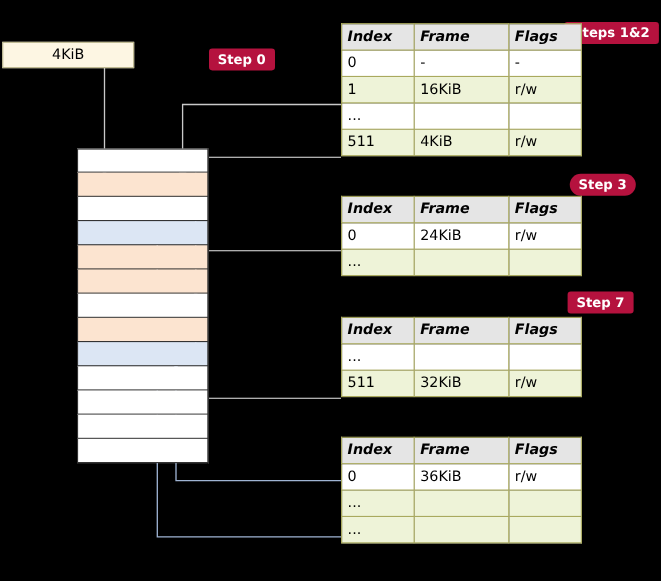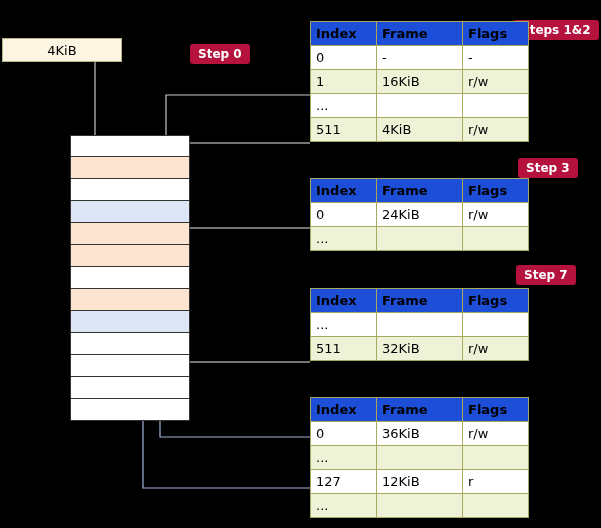--- a/index.html
+++ b/index.html
@@ -20,21 +20,21 @@
     background:#b5123e;color:#fff;font-size:12px;font-weight:bold;
     padding:3px 8px;border-radius:3px;white-space:nowrap;
   }
 
   
   .ptable{border-collapse:collapse;font-size:13px;color:#000;}
   .ptable td,.ptable th{
     border:1px solid #a9a95e;padding:2px 5px;height:19px;
     text-align:left;font-weight:normal;background:#fff;
   }
-  .ptable tr.head th{background:#1d4ed8;font-weight:bold;}
+  .ptable tr.head th{background:#e5e5e5;font-weight:bold;font-style:italic;}
   .ptable tr.alt td{background:#eef3d8;}
   .c-index{width:55px;}
   .c-frame{width:75px;margin-left:32px;}
   .c-flags{width:55px;}
 
   
   .memcol{left:70px;top:135px;width:120px;}
   .memrow{height:22px;border:1px solid #333;border-top:none;background:#fff;box-sizing:border-box;}
   .memrow.first{border-top:1px solid #333;}
   .memrow.orange{background:#fce4d0;}
@@ -85,21 +85,21 @@
 <div class="abs addrbox">
   <span>4KiB</span>
 </div>
 
 <div class="abs steplabel" style="left:190px;top:44px;">
   <span>Step 0</span>
 </div>
 <div class="abs steplabel" style="left:513px;top:20px;">
   <span>Steps 1&amp;2</span>
 </div>
-<div class="abs steplabel" style="left:518px;top:158px;">
+<div class="abs steplabel" style="left:518px;top:158px;border-radius:10px;">
   <span>Step 3</span>
 </div>
 <div class="abs steplabel" style="left:516px;top:265px;">
   <span>Step 7</span>
 </div>
 
 <div class="abs memcol">
   <div class="memrow first white">
       <div class="memsplit"></div>
     </div>
@@ -215,24 +215,19 @@
   <tr>
     <td>0</td>
     <td>36KiB</td>
     <td>r/w</td>
   </tr>
   <tr class="alt">
     <td>...</td>
     <td></td>
     <td></td>
   </tr>
-  <tr>
-    <td>127</td>
-    <td>12KiB</td>
-    <td>r</td>
-  </tr>
   <tr class="alt">
     <td>...</td>
     <td></td>
     <td></td>
   </tr>
 </tbody>
   </table>
 
 </body></html>

